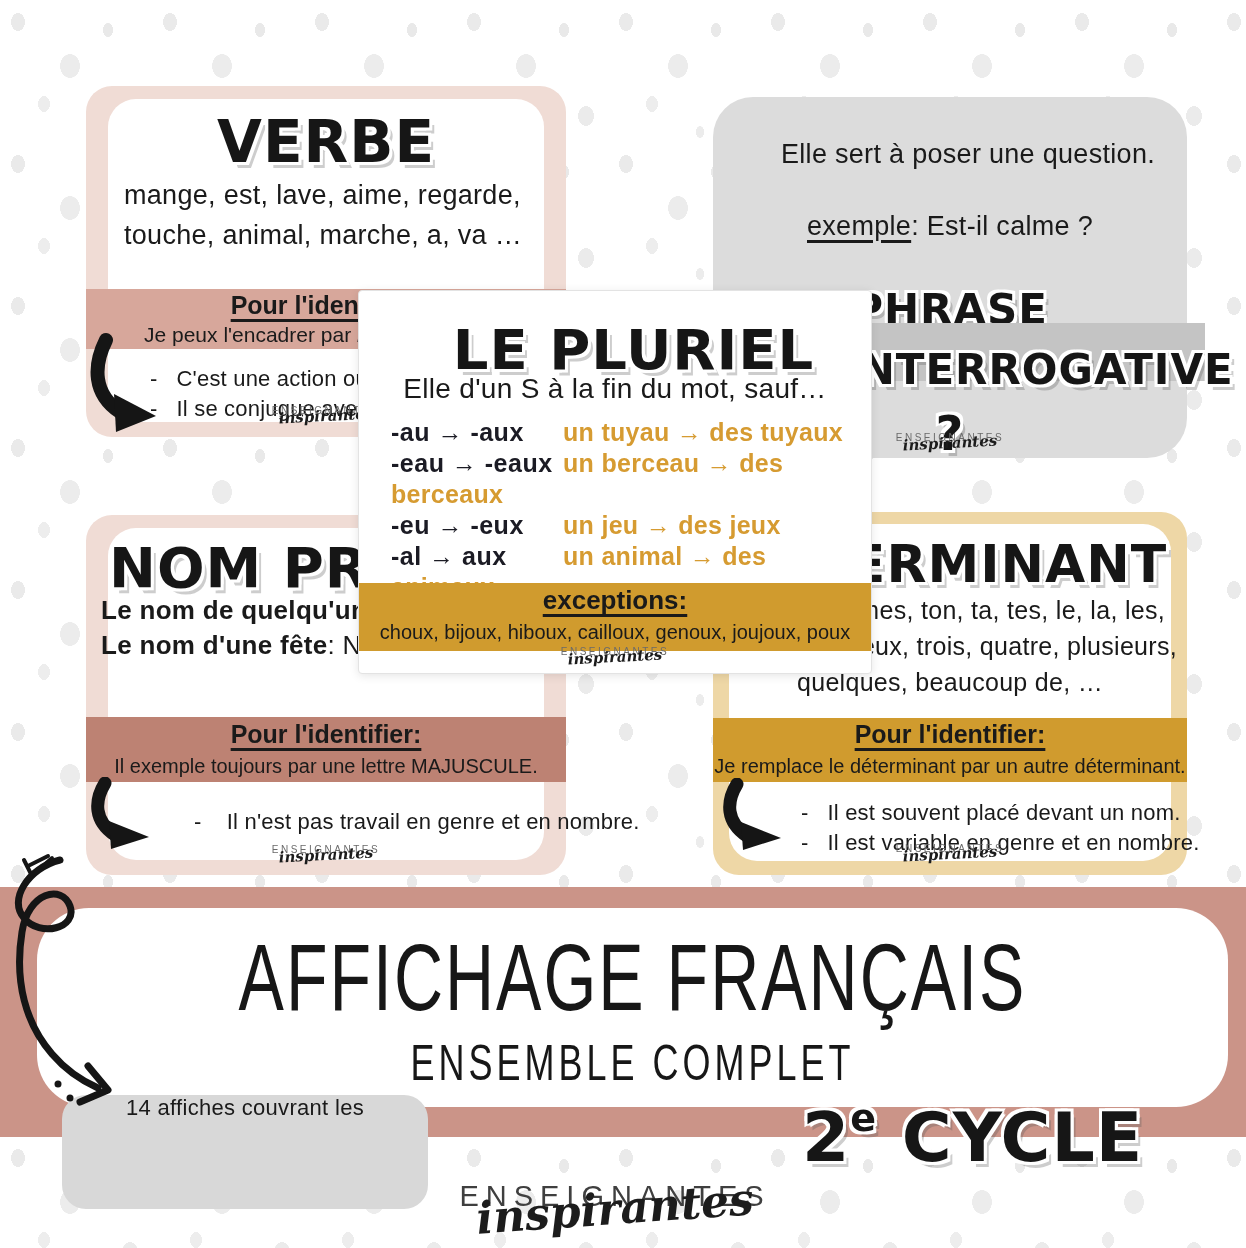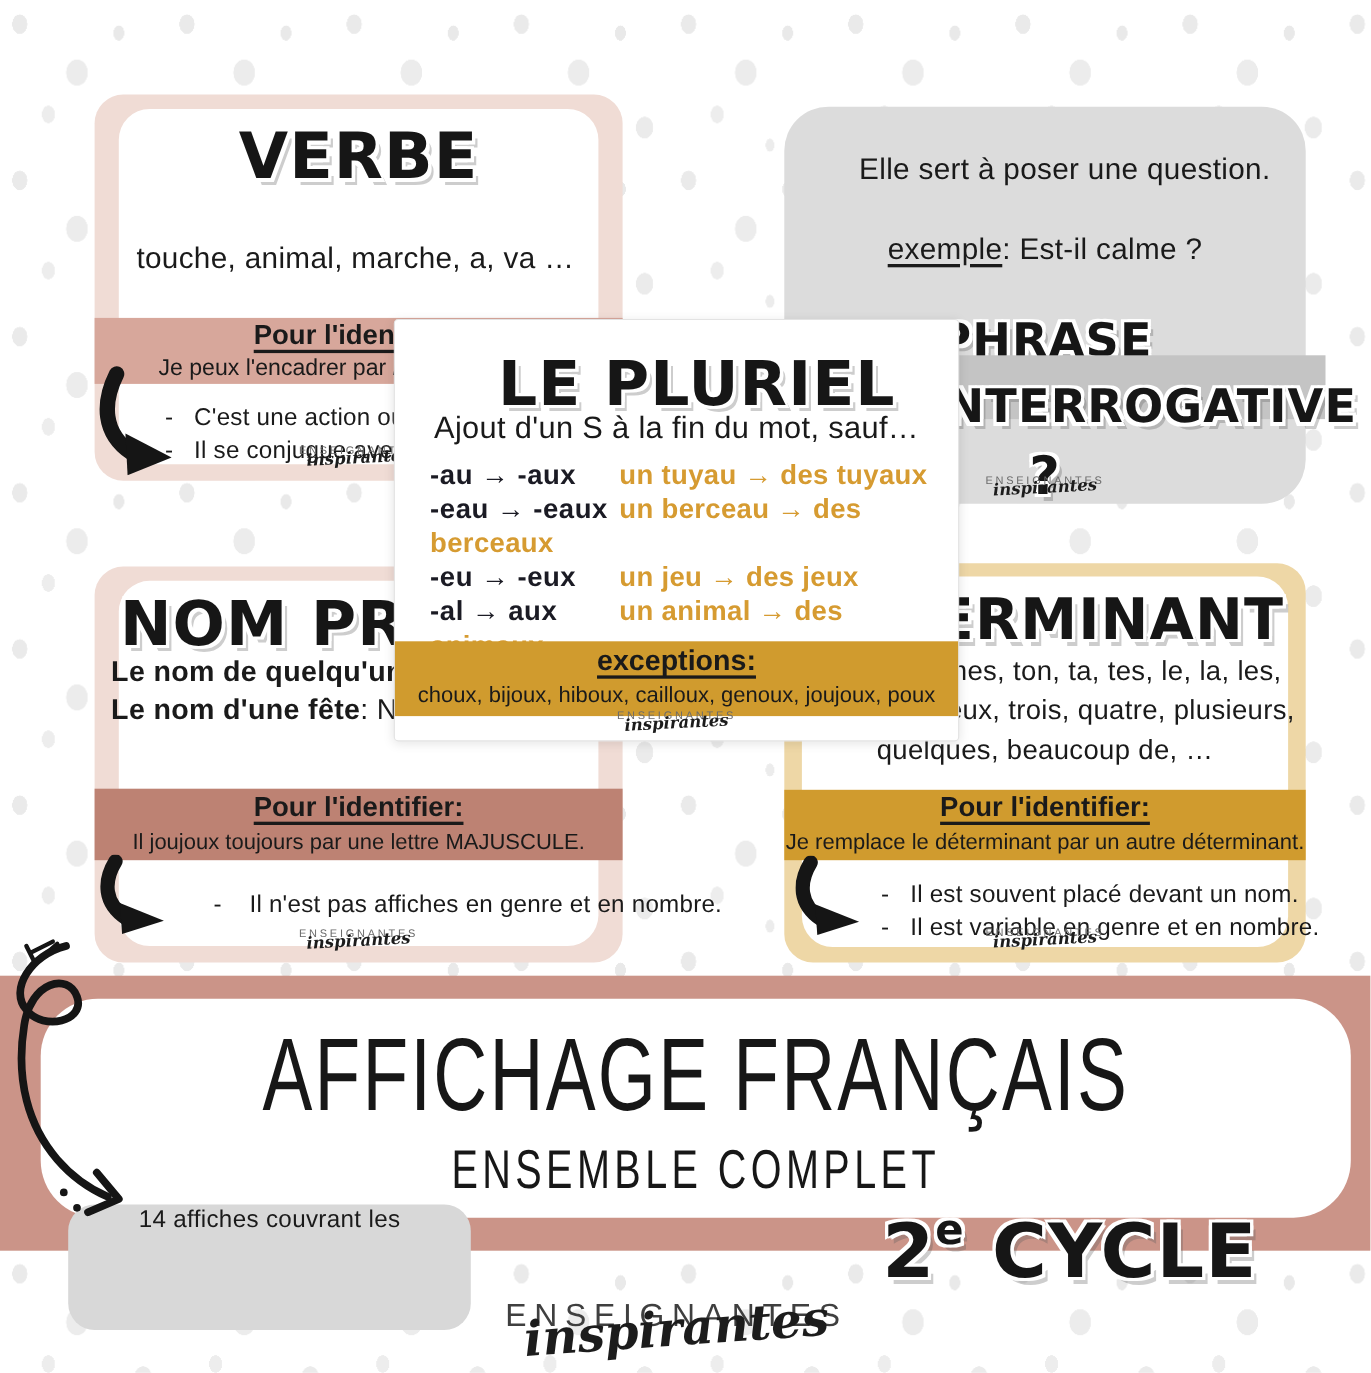--- a/index.html
+++ b/index.html
@@ -46,20 +46,21 @@
   .bullet-line{line-height:30px;font-size:22px;letter-spacing:.2px;}
   .bold-lab{font-weight:700;}
   svg{display:block;}
 </style>
 </head>
 <body>
 
 <div class="card" style="left:86px;top:86px;width:480px;height:351px;background:#f0dcd5;">
   <div class="inner" style="left:22px;top:13px;right:22px;bottom:15px;"></div>
   <div class="abs sticker center" style="top:6px;font-size:58px;">VERBE</div>
+  <div class="abs hw" style="left:38px;top:94px;font-size:27px;">mange, est, lave, aime, regarde,</div>
   <div class="abs hw" style="left:38px;top:134px;font-size:27px;">touche, animal, marche, a, va …</div>
   <div class="band" style="top:203px;height:60px;background:#d7a79b;">
     <div class="abs center underline" style="top:2px;font-size:25px;font-weight:600;">Pour l'identifier:</div>
     <div class="abs" style="left:58px;top:34px;font-size:21px;">
       <span>Je peux l'encadrer par </span><i>ne</i>
     </div>
   </div>
   <div class="abs bullet-line pre" style="left:64px;top:278px;">-   C'est une action ou un</div>
   <div class="abs bullet-line pre" style="left:64px;top:308px;">-   Il se conjugue avec le p</div>
   <div class="abs" style="left:4px;top:246px;">
@@ -94,23 +95,23 @@
   <div class="inner" style="left:22px;top:13px;right:22px;bottom:15px;"></div>
   <div class="abs sticker center" style="top:4px;font-size:56px;">NOM PROPRE</div>
   <div class="abs hw" style="left:15px;top:80px;font-size:26px;">
     <span class="bold-lab">Le nom de quelqu'un</span><span>:</span>
   </div>
   <div class="abs hw" style="left:15px;top:115px;font-size:26px;">
     <span class="bold-lab">Le nom d'une fête</span><span>: Noël</span>
   </div>
   <div class="band" style="top:202px;height:65px;background:#bd8273;">
     <div class="abs center underline" style="top:3px;font-size:25px;font-weight:600;">Pour l'identifier:</div>
-    <div class="abs center" style="top:38px;font-size:20px;">Il joujoux toujours par une lettre MAJUSCULE.</div>
-  </div>
-  <div class="abs bullet-line pre" style="left:108px;top:292px;">-    Il n'est pas affiches en genre et en nombre.</div>
+    <div class="abs center" style="top:38px;font-size:20px;">Il exemple toujours par une lettre MAJUSCULE.</div>
+  </div>
+  <div class="abs bullet-line pre" style="left:108px;top:292px;">-    Il n'est pas travail en genre et en nombre.</div>
   <div class="abs" style="left:5px;top:262px;">
     <svg width="62" height="72" viewBox="0 0 62 72">
       <path d="M14 6 C 3 24, 3 44, 24 58" stroke="#151515" stroke-width="13" fill="none" stroke-linecap="round"></path>
       <polygon points="18,44 58,60 20,72" fill="#151515"></polygon>
     </svg>
   </div>
   <div class="logo" style="left:0;right:0;top:330px;">
     <span class="logo-top">ENSEIGNANTES</span>
     <span class="logo-script">inspirantes</span>
   </div>
@@ -136,21 +137,21 @@
   </div>
   <div class="logo" style="left:0;right:0;top:332px;">
     <span class="logo-top">ENSEIGNANTES</span>
     <span class="logo-script">inspirantes</span>
   </div>
 </div>
 
 <div class="card" style="left:358px;top:290px;width:512px;height:382px;background:#ffffff;border-radius:4px;
             border:1px solid #e3e3e3;box-shadow:0 2px 10px rgba(0,0,0,0.10);z-index:5;">
   <div class="abs sticker center" style="top:10px;font-size:56px;padding-left:37px;">LE PLURIEL</div>
-  <div class="abs hw center" style="top:82px;font-size:28px;">Ajout d'un S à la fin du mot, sauf…</div>
+  <div class="abs hw center" style="top:82px;font-size:28px;">Elle d'un S à la fin du mot, sauf…</div>
   <div class="abs" style="left:32px;top:126px;right:10px;">
     <div class="rule-row">
       <span class="rule-left">-au → -aux</span><span class="rule-right">un tuyau → des tuyaux</span>
     </div>
     <div class="rule-row">
       <span class="rule-left">-eau → -eaux</span><span class="rule-right">un berceau → des berceaux</span>
     </div>
     <div class="rule-row">
       <span class="rule-left">-eu → -eux</span><span class="rule-right">un jeu → des jeux</span>
     </div>

